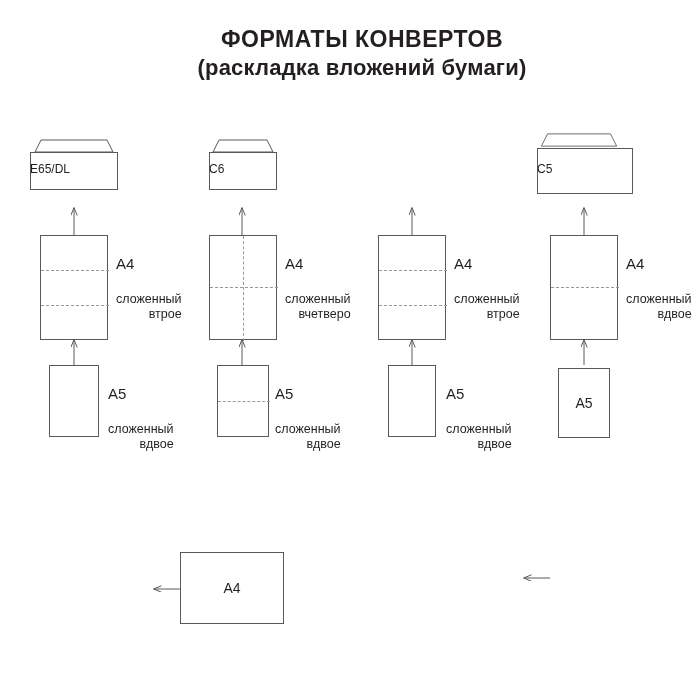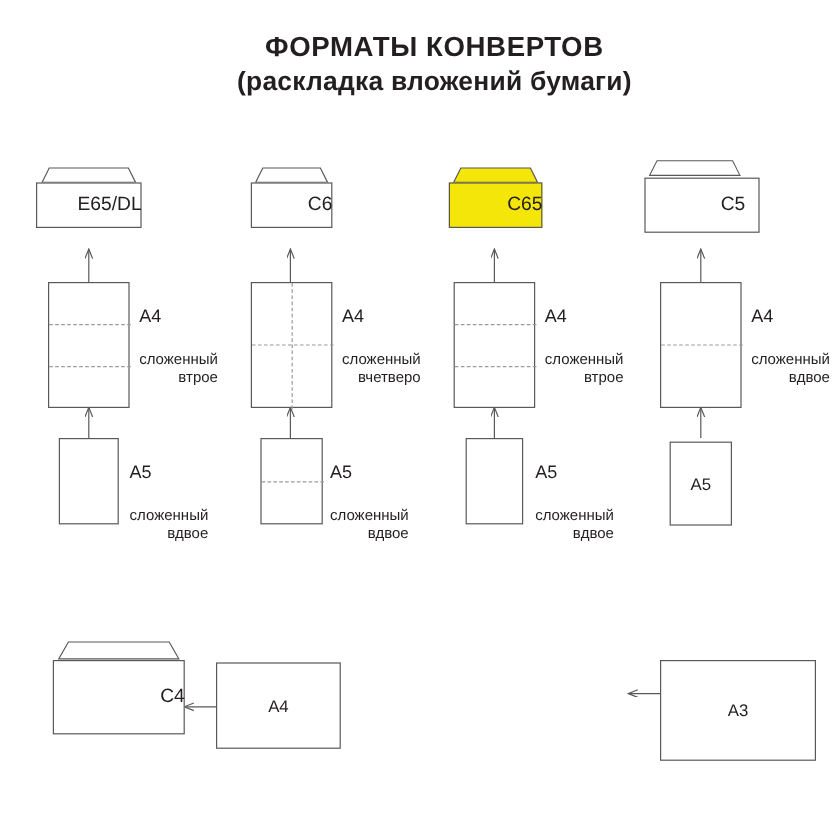--- a/index.html
+++ b/index.html
@@ -76,22 +76,22 @@
     position: absolute;
     left: 0;
     top: 0;
     width: 100%;
     overflow: visible;
   }
   .env-label {
     position: absolute;
     left: 0;
     width: 100%;
-    text-align: right;
-    font-size: 16px;
+    text-align: left;
+    font-size: 12px;
   }
 
   
   .fold-h {
     position: absolute;
     height: 0;
     border-top: 1px dashed #9a9a9a;
   }
   .fold-v {
     position: absolute;
@@ -204,27 +204,20 @@
 
   <div class="box" style="left:205px; top:365px; width:52px; height:72px;">
     <div class="fold-h" style="left:0; top:35px; width:52px;"></div>
   </div>
   <div class="note" style="left:263px; top:368px;">
     <span class="fmt">A5</span>
     <span class="desc">сложенный
 вдвое</span>
   </div>
 
-  <div class="envelope" style="left:362px; top:148px; width:78px; height:54px;">
-    <svg class="env-flap" width="78" height="14" viewBox="0 0 78 14" style="top:-9px;">
-      <path d="M4,13 L10,1 L68,1 L74,13 Z" fill="#f5e60a" stroke="#58595b" stroke-width="1"></path>
-    </svg>
-    <div class="env-body" style="top:4px; width:78px; height:38px; background:#f5e60a;"></div>
-    <div class="env-label" style="top:14px;">C65</div>
-  </div>
 
   <div class="box" style="left:366px; top:235px; width:68px; height:105px;">
     <div class="fold-h" style="left:0; top:34px; width:68px;"></div>
     <div class="fold-h" style="left:0; top:69px; width:68px;"></div>
   </div>
   <div class="note" style="left:442px; top:238px;">
     <span class="fmt">A4</span>
     <span class="desc">сложенный
 втрое</span>
   </div>
@@ -250,30 +243,20 @@
   <div class="note" style="left:614px; top:238px;">
     <span class="fmt">A4</span>
     <span class="desc">сложенный
 вдвое</span>
   </div>
 
   <div class="box" style="left:546px; top:368px; width:52px; height:70px;">
     <div class="center-label">A5</div>
   </div>
 
-  <div class="envelope" style="left:32px; top:545px; width:110px; height:72px;">
-    <svg class="env-flap" width="110" height="16" viewBox="0 0 110 16" style="top:-11px;">
-      <path d="M5,15 L13,1 L97,1 L105,15 Z" fill="#ffffff" stroke="#58595b" stroke-width="1"></path>
-    </svg>
-    <div class="env-body" style="top:5px; width:110px; height:62px;"></div>
-    <div class="env-label" style="top:27px;">C4</div>
-  </div>
 
   <div class="box" style="left:168px; top:552px; width:104px; height:72px;">
     <div class="center-label">A4</div>
   </div>
 
 
-  <div class="box" style="left:538px; top:550px; width:130px; height:84px;">
-    <div class="center-label">A3</div>
-  </div>
 
 </div>
 
 </body></html>

